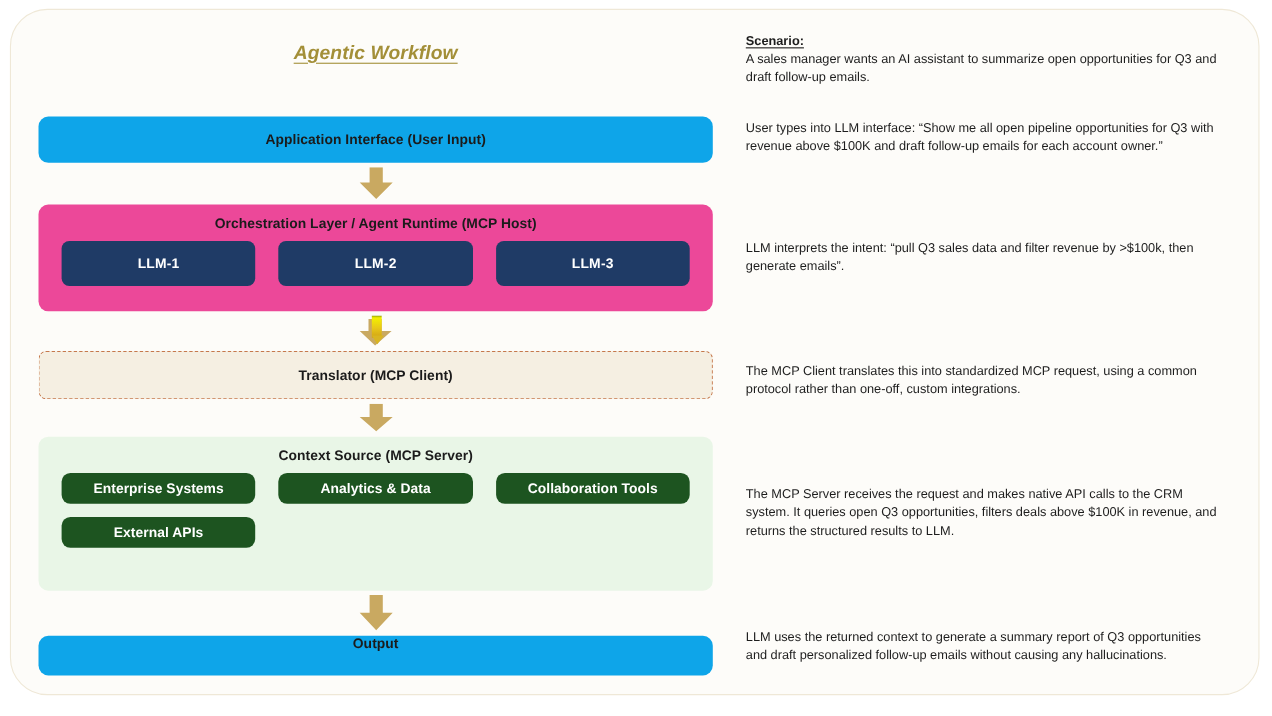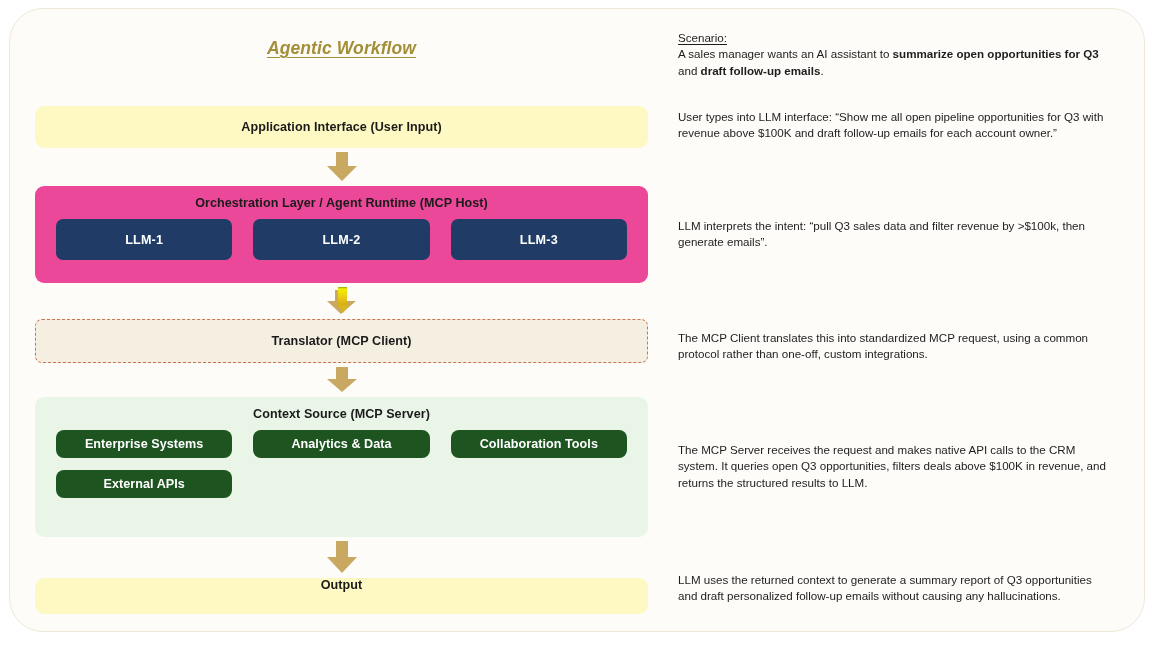--- a/index.html
+++ b/index.html
@@ -53,21 +53,21 @@
 
   .band {
     position: absolute;
     left: 35px;
     width: 613px;
     box-sizing: border-box;
     border-radius: 9px;
   }
 
   .band-cream {
-    background: #fef9c3;
+    background: #0ea5e9;
   }
   .band-blue {
     background: #ec4899;
   }
   .band-green {
     background: #e9f6e7;
   }
   .band-dashed {
     background: #f5efe2;
     border: 1.6px dashed #c5784c;
@@ -181,26 +181,26 @@
   
   .note {
     position: absolute;
     left: 678px;
     width: 432px;
     font-size: 11.6px;
     line-height: 16.4px;
     color: #1d1d1d;
   }
   .note-heading {
-    font-weight: normal;
+    font-weight: bold;
     text-decoration: underline;
     text-underline-offset: 2px;
     display: block;
   }
-  .note b { font-weight: bold; }
+  .note b { font-weight: normal; }
 
   .note-scenario { top: 30px; }
   .note-user     { top: 109px; }
   .note-llm      { top: 218px; }
   .note-client   { top: 330px; }
   .note-server   { top: 442px; }
   .note-output   { top: 572px; }
 </style>
 </head>
 <body>

